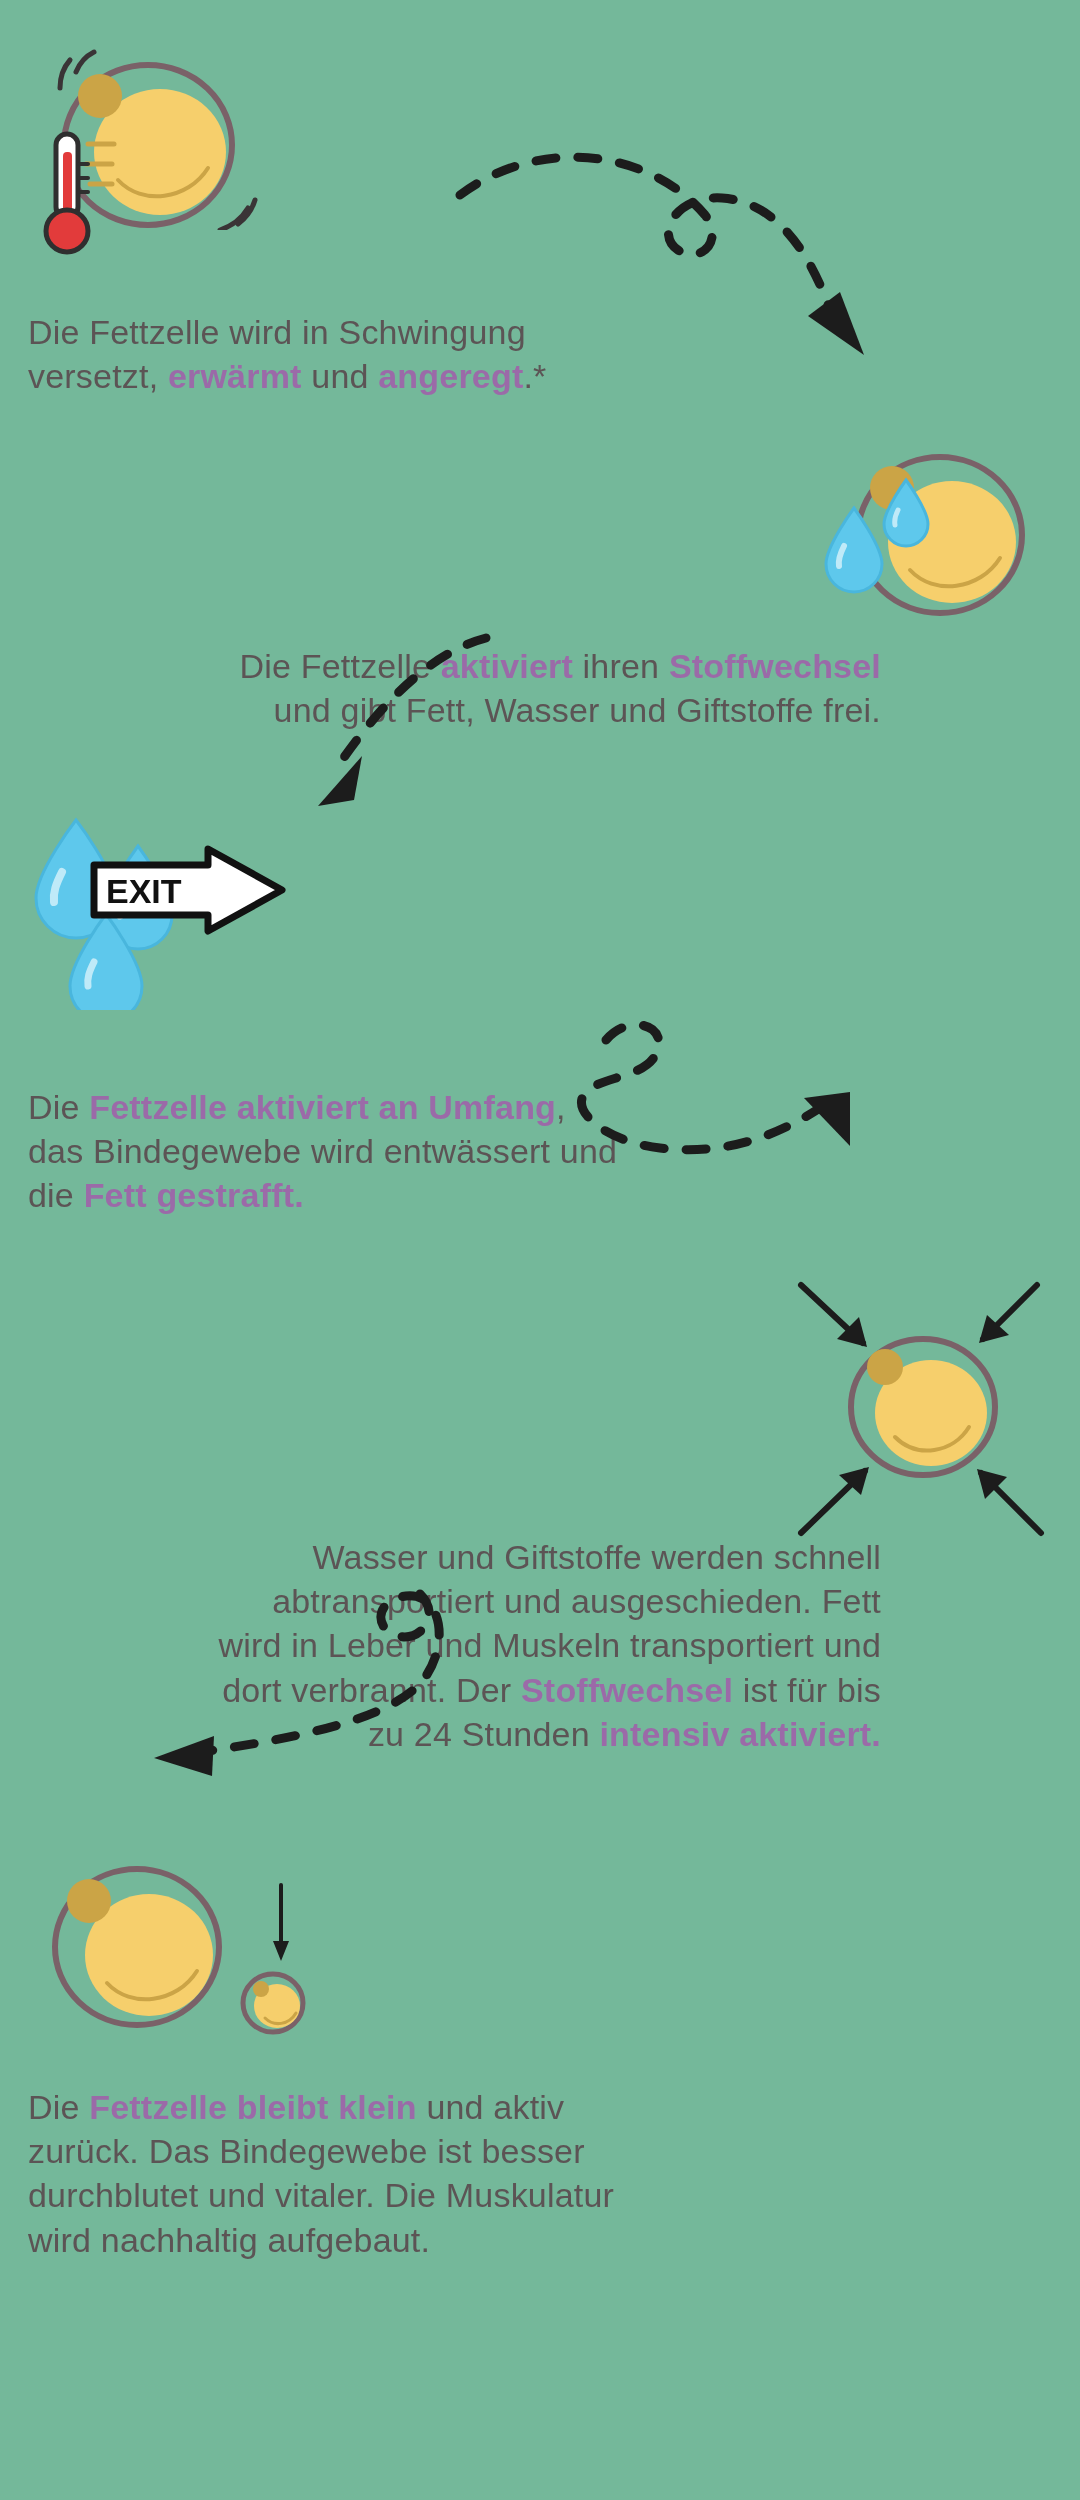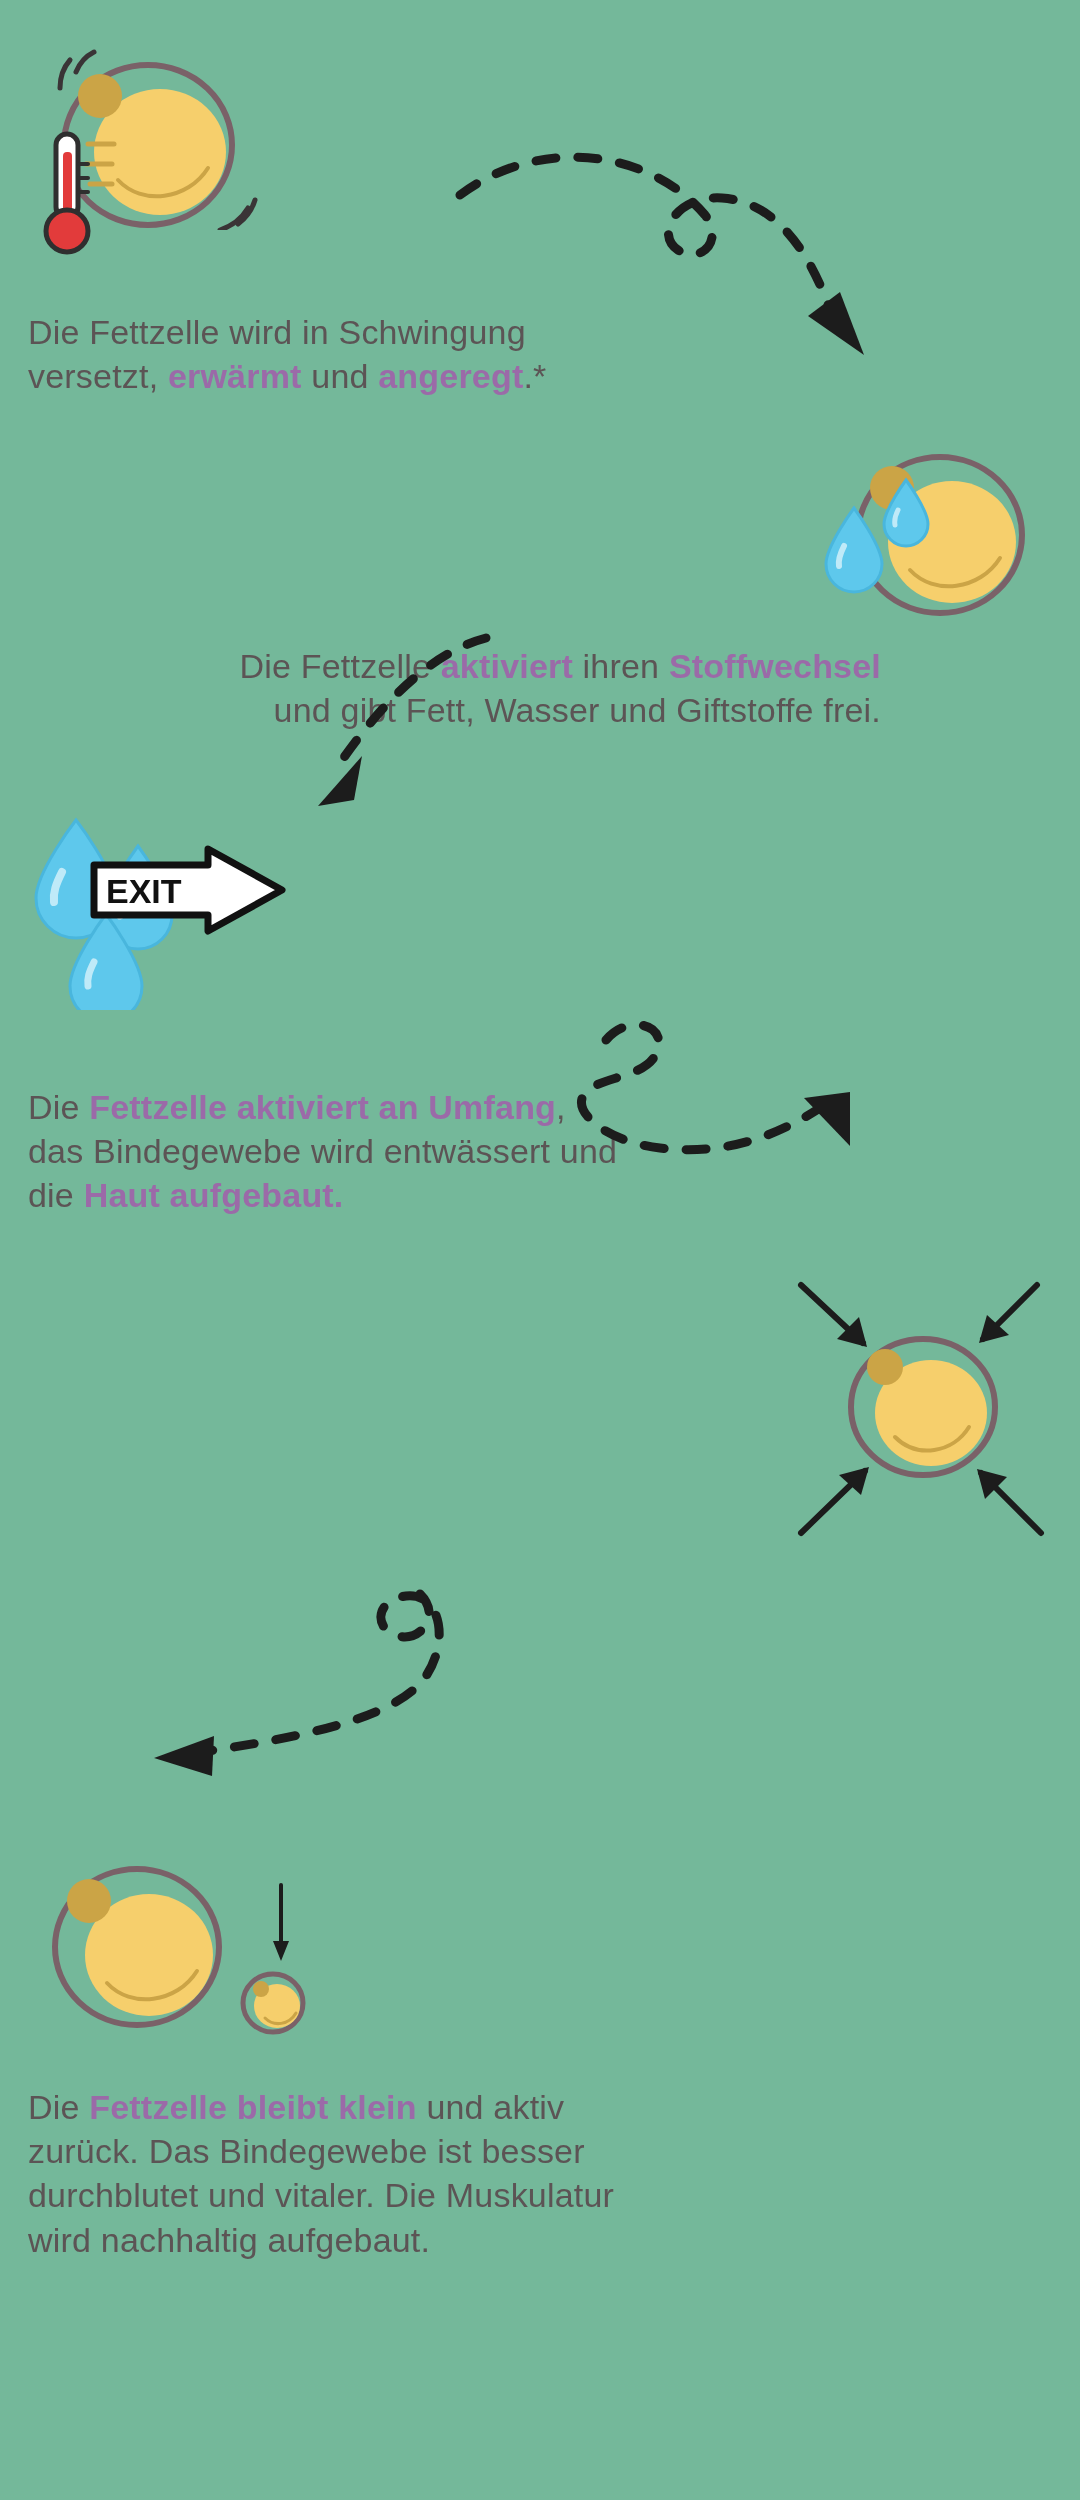--- a/index.html
+++ b/index.html
@@ -150,21 +150,21 @@
   </div>
 
   <div class="exitgroup" style="left:90px; top:845px;text-align:right;">
     <svg width="200" height="90" viewBox="0 0 200 90">
       <polygon points="4,20 118,20 118,4 192,45 118,86 118,70 4,70" fill="#ffffff" stroke="#111111" stroke-width="7" stroke-linejoin="round"></polygon>
       <text x="16" y="58" font-family="Liberation Sans, sans-serif" font-size="34" font-weight="bold" fill="#111111">EXIT</text>
     </svg>
   </div>
 
   <div class="step-text txt-left" style="left:28px; top:1085px; width:600px;">
-    Die <span class="hl">Fettzelle aktiviert an Umfang</span>, das Bindegewebe wird entwässert und die <span class="hl">Haut aufgebaut.</span>
+    Die <span class="hl">Fettzelle aktiviert an Umfang</span>, das Bindegewebe wird entwässert und die <span class="hl">Fett gestrafft.</span>
   </div>
 
   <div class="arrow" style="left:520px; top:1000px;">
     <svg width="400" height="200" viewBox="0 0 400 200">
       <path d="M86 40 C 110 12, 150 26, 136 54 C 124 78, 82 76, 66 92 C 48 110, 86 142, 140 148 C 200 155, 250 140, 300 108" fill="none" stroke="#1c1c1c" stroke-width="9" stroke-linecap="round" stroke-dasharray="20 22"></path>
       <polygon points="284,98 330,146 330,92" fill="#1c1c1c"></polygon>
     </svg>
   </div>
 
   <div class="cell" style="left:775px; top:1275px;">
@@ -181,20 +181,23 @@
         <polygon points="202,194 232,202 210,224" fill="#1c1c1c" stroke="none"></polygon>
       </g>
 
       <ellipse cx="148" cy="132" rx="72" ry="68" fill="none" stroke="#7a6168" stroke-width="6"></ellipse>
       <ellipse cx="156" cy="138" rx="56" ry="53" fill="#f6cf6c"></ellipse>
       <circle cx="110" cy="92" r="18" fill="#cba446"></circle>
       <path d="M120 162 C 142 184, 178 178, 194 152" fill="none" stroke="#cba446" stroke-width="4" stroke-linecap="round"></path>
     </svg>
   </div>
 
+  <div class="step-text txt-right" style="right:28px; top:1535px; width:680px;">
+    Wasser und Giftstoffe werden schnell abtransportiert und ausgeschieden. Fett wird in Leber und Muskeln transportiert und dort verbrannt. Der <span class="hl">Stoffwechsel</span> ist für bis zu 24 Stunden <span class="hl">intensiv aktiviert.</span>
+  </div>
 
   <div class="arrow" style="left:120px; top:1580px;">
     <svg width="330" height="220" viewBox="0 0 330 220">
       <path d="M300 14 C 322 36, 300 62, 278 56 C 254 50, 254 20, 286 16 C 320 12, 330 60, 306 96 C 280 134, 200 156, 66 174" fill="none" stroke="#1c1c1c" stroke-width="9" stroke-linecap="round" stroke-dasharray="20 22"></path>
       <polygon points="94,156 34,178 92,196" fill="#1c1c1c"></polygon>
     </svg>
   </div>
 
   <div class="cell" style="left:25px; top:1855px;">
     <svg width="300" height="200" viewBox="0 0 300 200">

